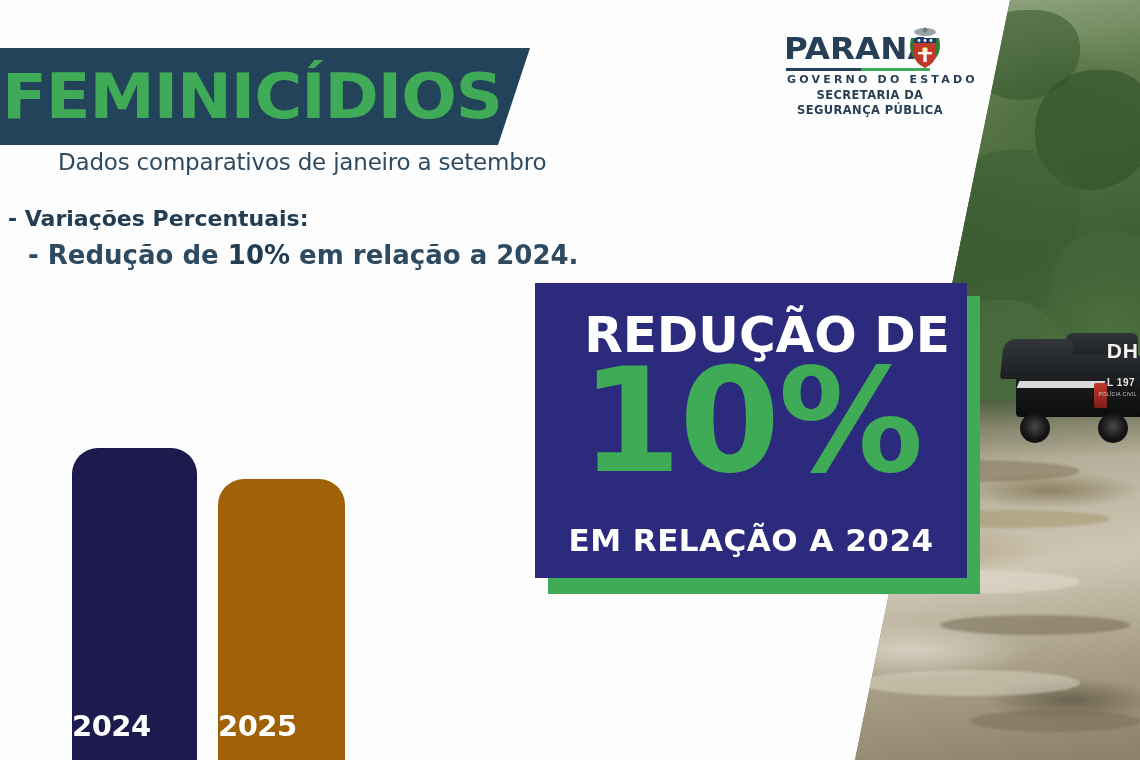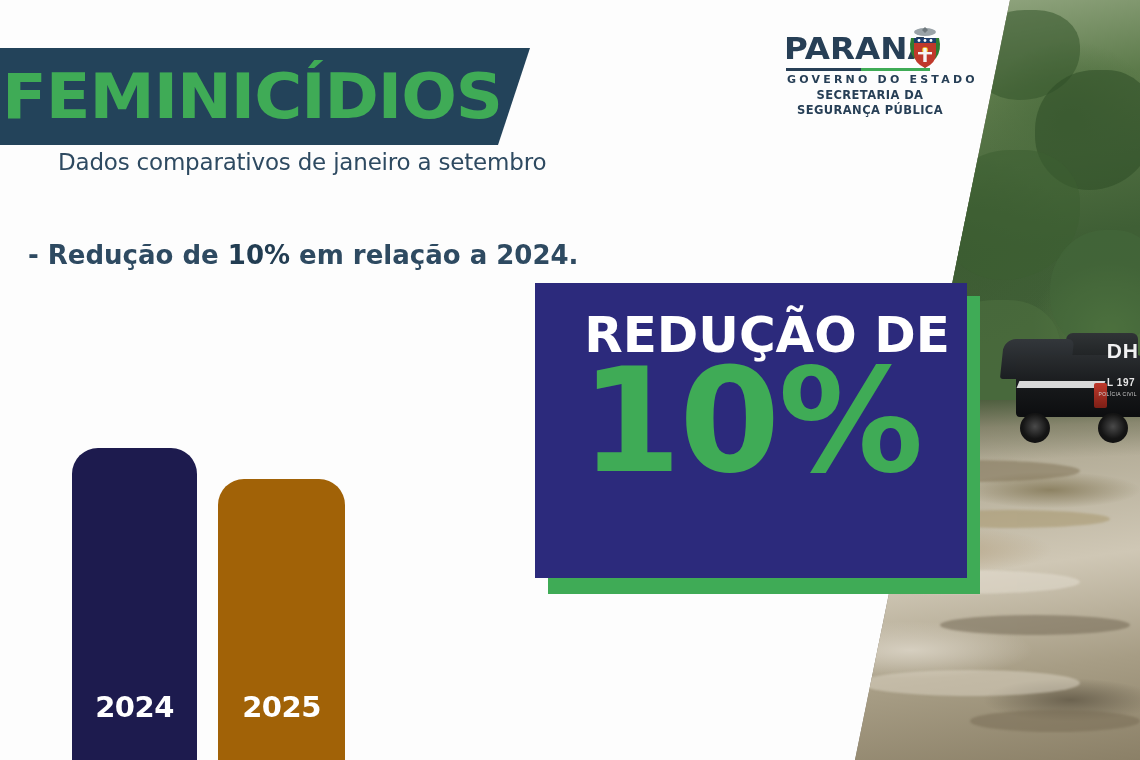--- a/index.html
+++ b/index.html
@@ -329,23 +329,23 @@
     position: absolute;
     left: 0;
     bottom: 0;
     width: 100%;
     border-radius: 26px 26px 0 0;
   }
   .bar-col.c0 .bar-rect { height: 312px; background: #1d1b4e; }
   .bar-col.c1 .bar-rect { height: 275px; background: #3ba454; }
   .bar-label {
     position: absolute;
-    bottom: 36px;
+    bottom: 17px;
     width: 100%;
-    text-align: center;
+    text-align: left;
     color: #ffffff;
     font-family: "DejaVu Sans", sans-serif;
     font-weight: bold;
     font-size: 29px;
     letter-spacing: -.5px;
   }
 </style>
 </head>
 <body>
 
@@ -381,20 +381,21 @@
       <div class="truck-unit2">POLÍCIA CIVIL</div>
       <div class="truck-wheel front"></div>
       <div class="truck-wheel rear"></div>
     </div>
   </div>
 
   <div id="banner"></div>
   <div id="banner-title">FEMINICÍDIOS</div>
   <div id="subtitle">Dados comparativos de janeiro a setembro</div>
 
+  <div id="bullet-main">- Variações Percentuais:</div>
   <div id="bullet-sub"><span>- Redução de </span><b>10%</b><span> em relação a 2024.</span></div>
 
   <div id="logo">
     <div class="logo-parana">PARANÁ</div>
     <div class="logo-rule"></div>
     <div class="logo-gov">GOVERNO DO ESTADO</div>
     <div class="logo-sec1">SECRETARIA DA</div>
     <div class="logo-sec2">SEGURANÇA PÚBLICA</div>
     <svg class="crest" viewBox="0 0 46 46">
       <ellipse cx="23" cy="6" rx="11" ry="4" fill="#9aa3a8"></ellipse>
@@ -408,20 +409,21 @@
       <circle cx="23" cy="24" r="3" fill="#f0c419"></circle>
       <rect x="21.3" y="22" width="3.4" height="14" fill="#f5f5f5"></rect>
       <rect x="16" y="26" width="14" height="2.4" fill="#f5f5f5"></rect>
     </svg>
   </div>
 
   <div id="panel-accent"></div>
   <div id="panel">
     <div id="panel-line1">REDUÇÃO DE</div>
     <div id="panel-big">10%</div>
+    <div id="panel-line3">EM RELAÇÃO A 2024</div>
   </div>
 
   <div id="chart">
     <div class="bar-col c0">
 
       <div class="bar-rect" style="height: 312px; background: rgb(29, 27, 78);">
         <div class="bar-label">2024</div>
       </div>
     </div>
     <div class="bar-col c1">

